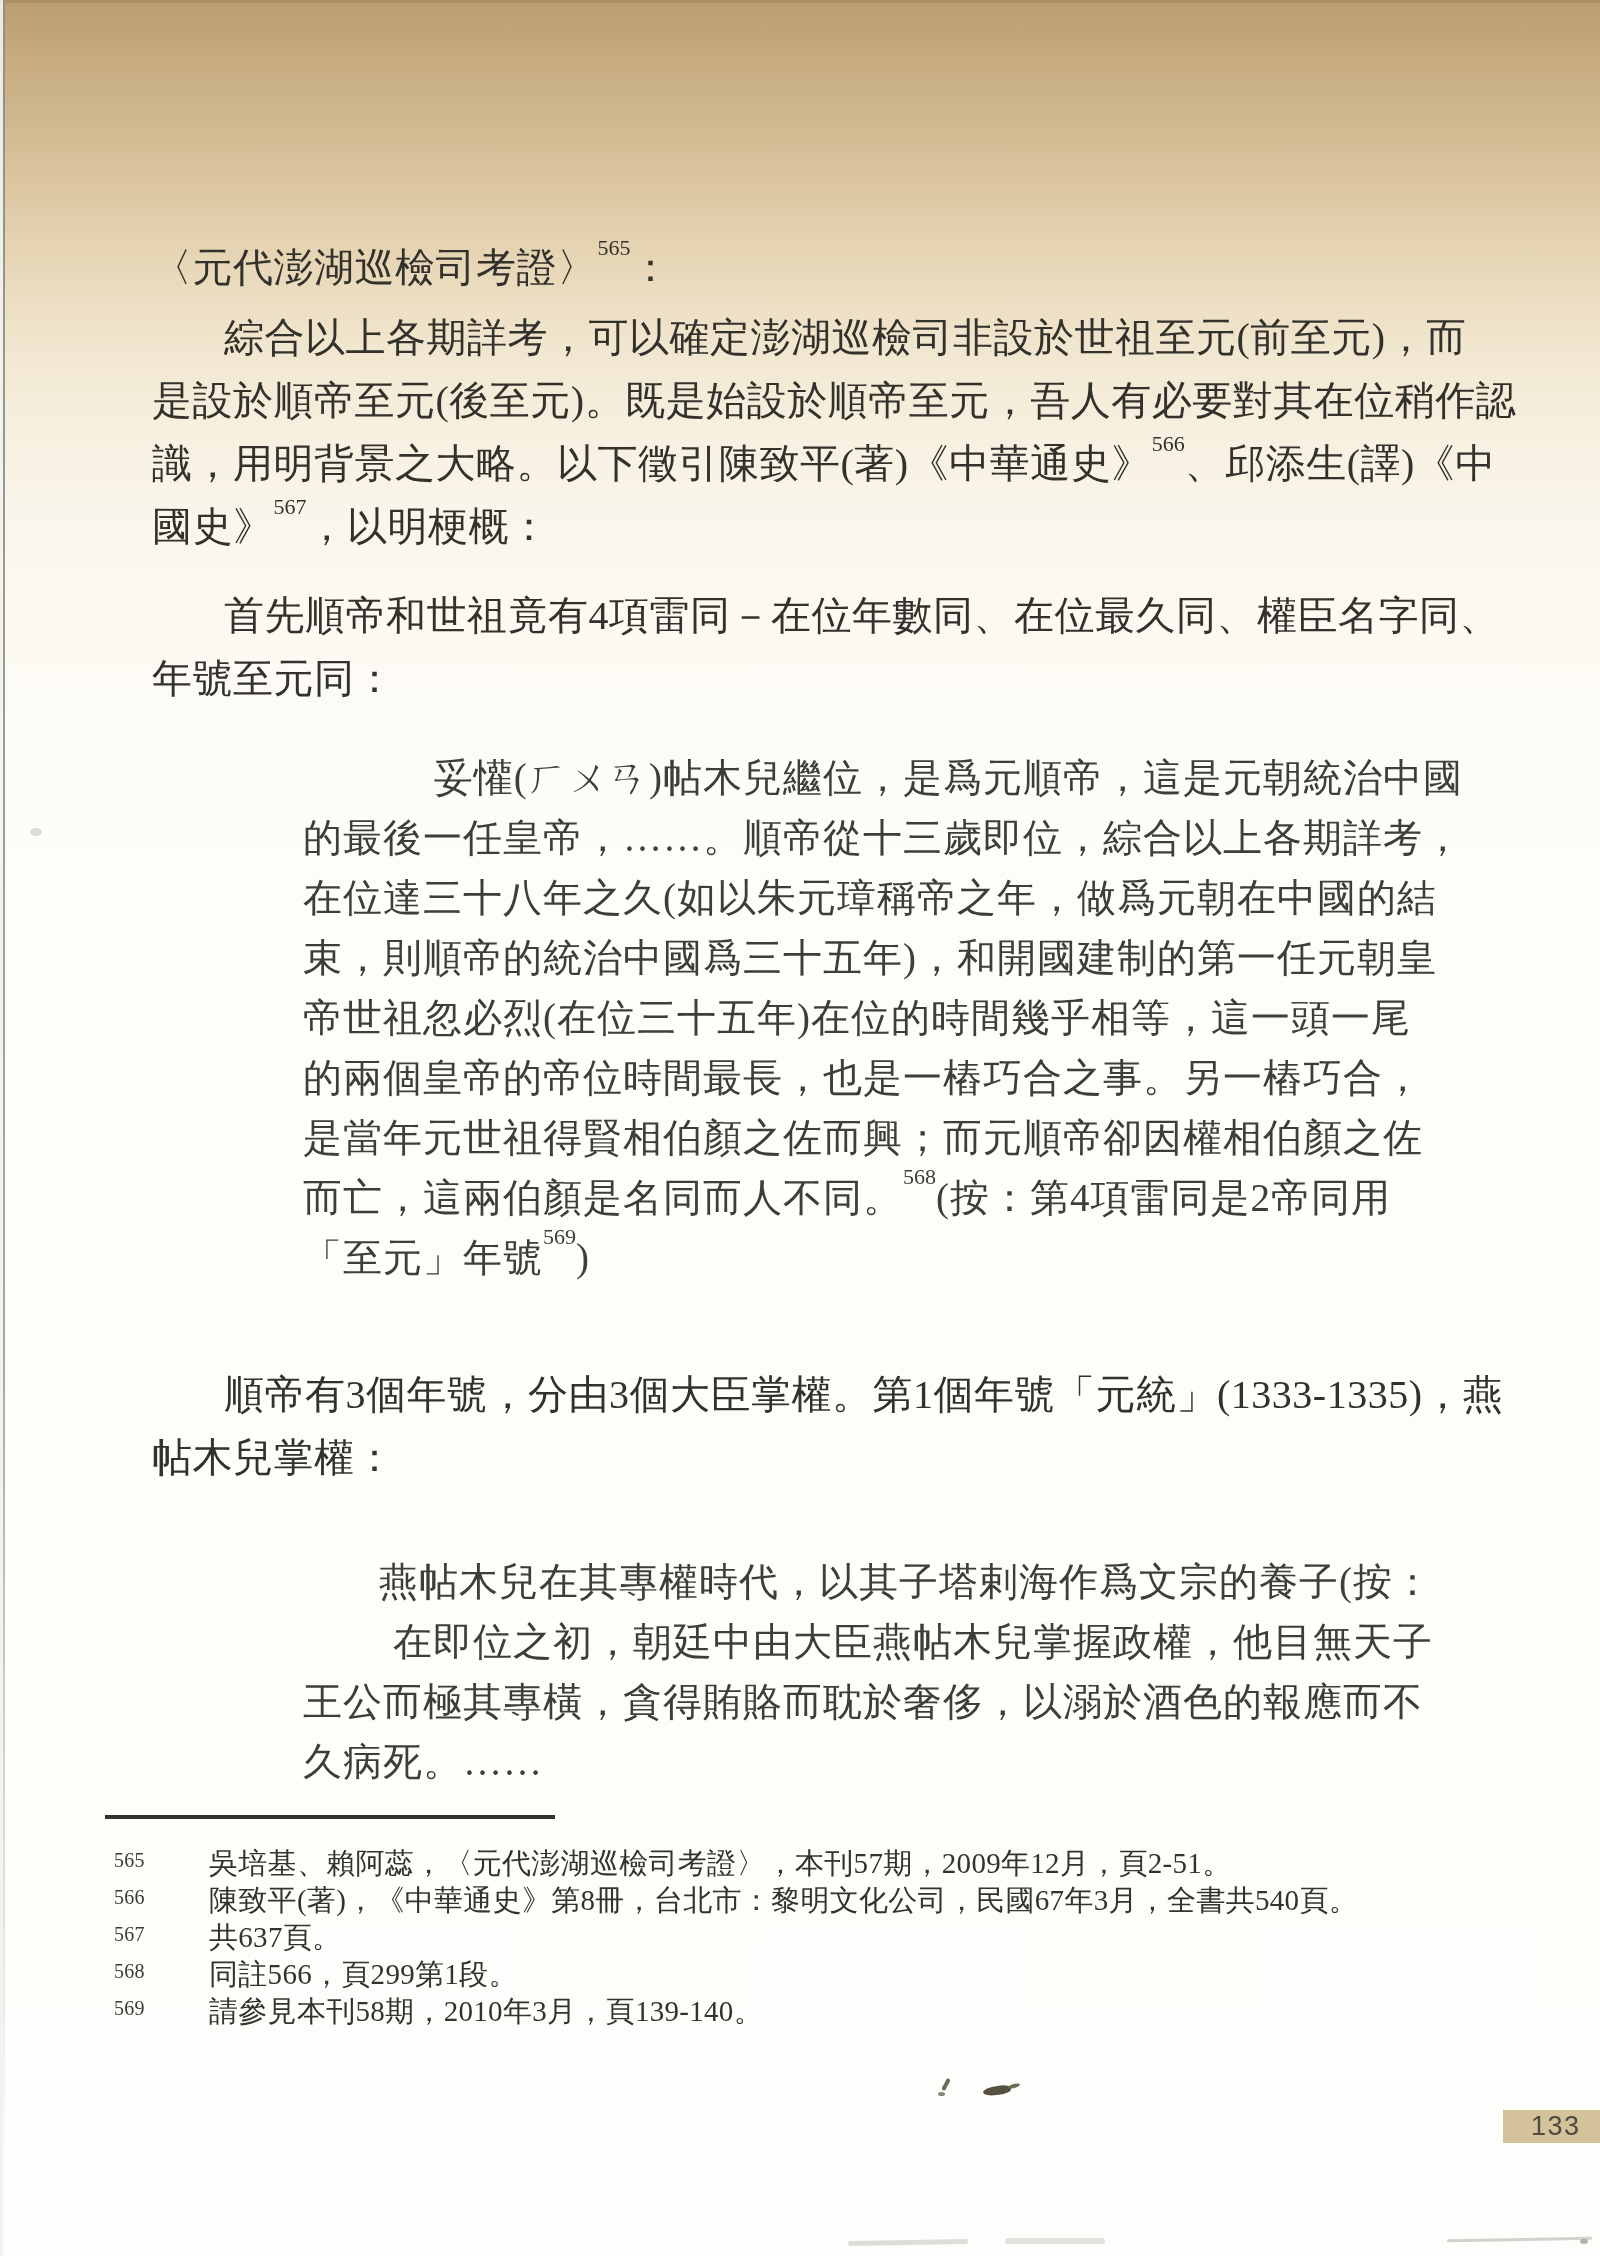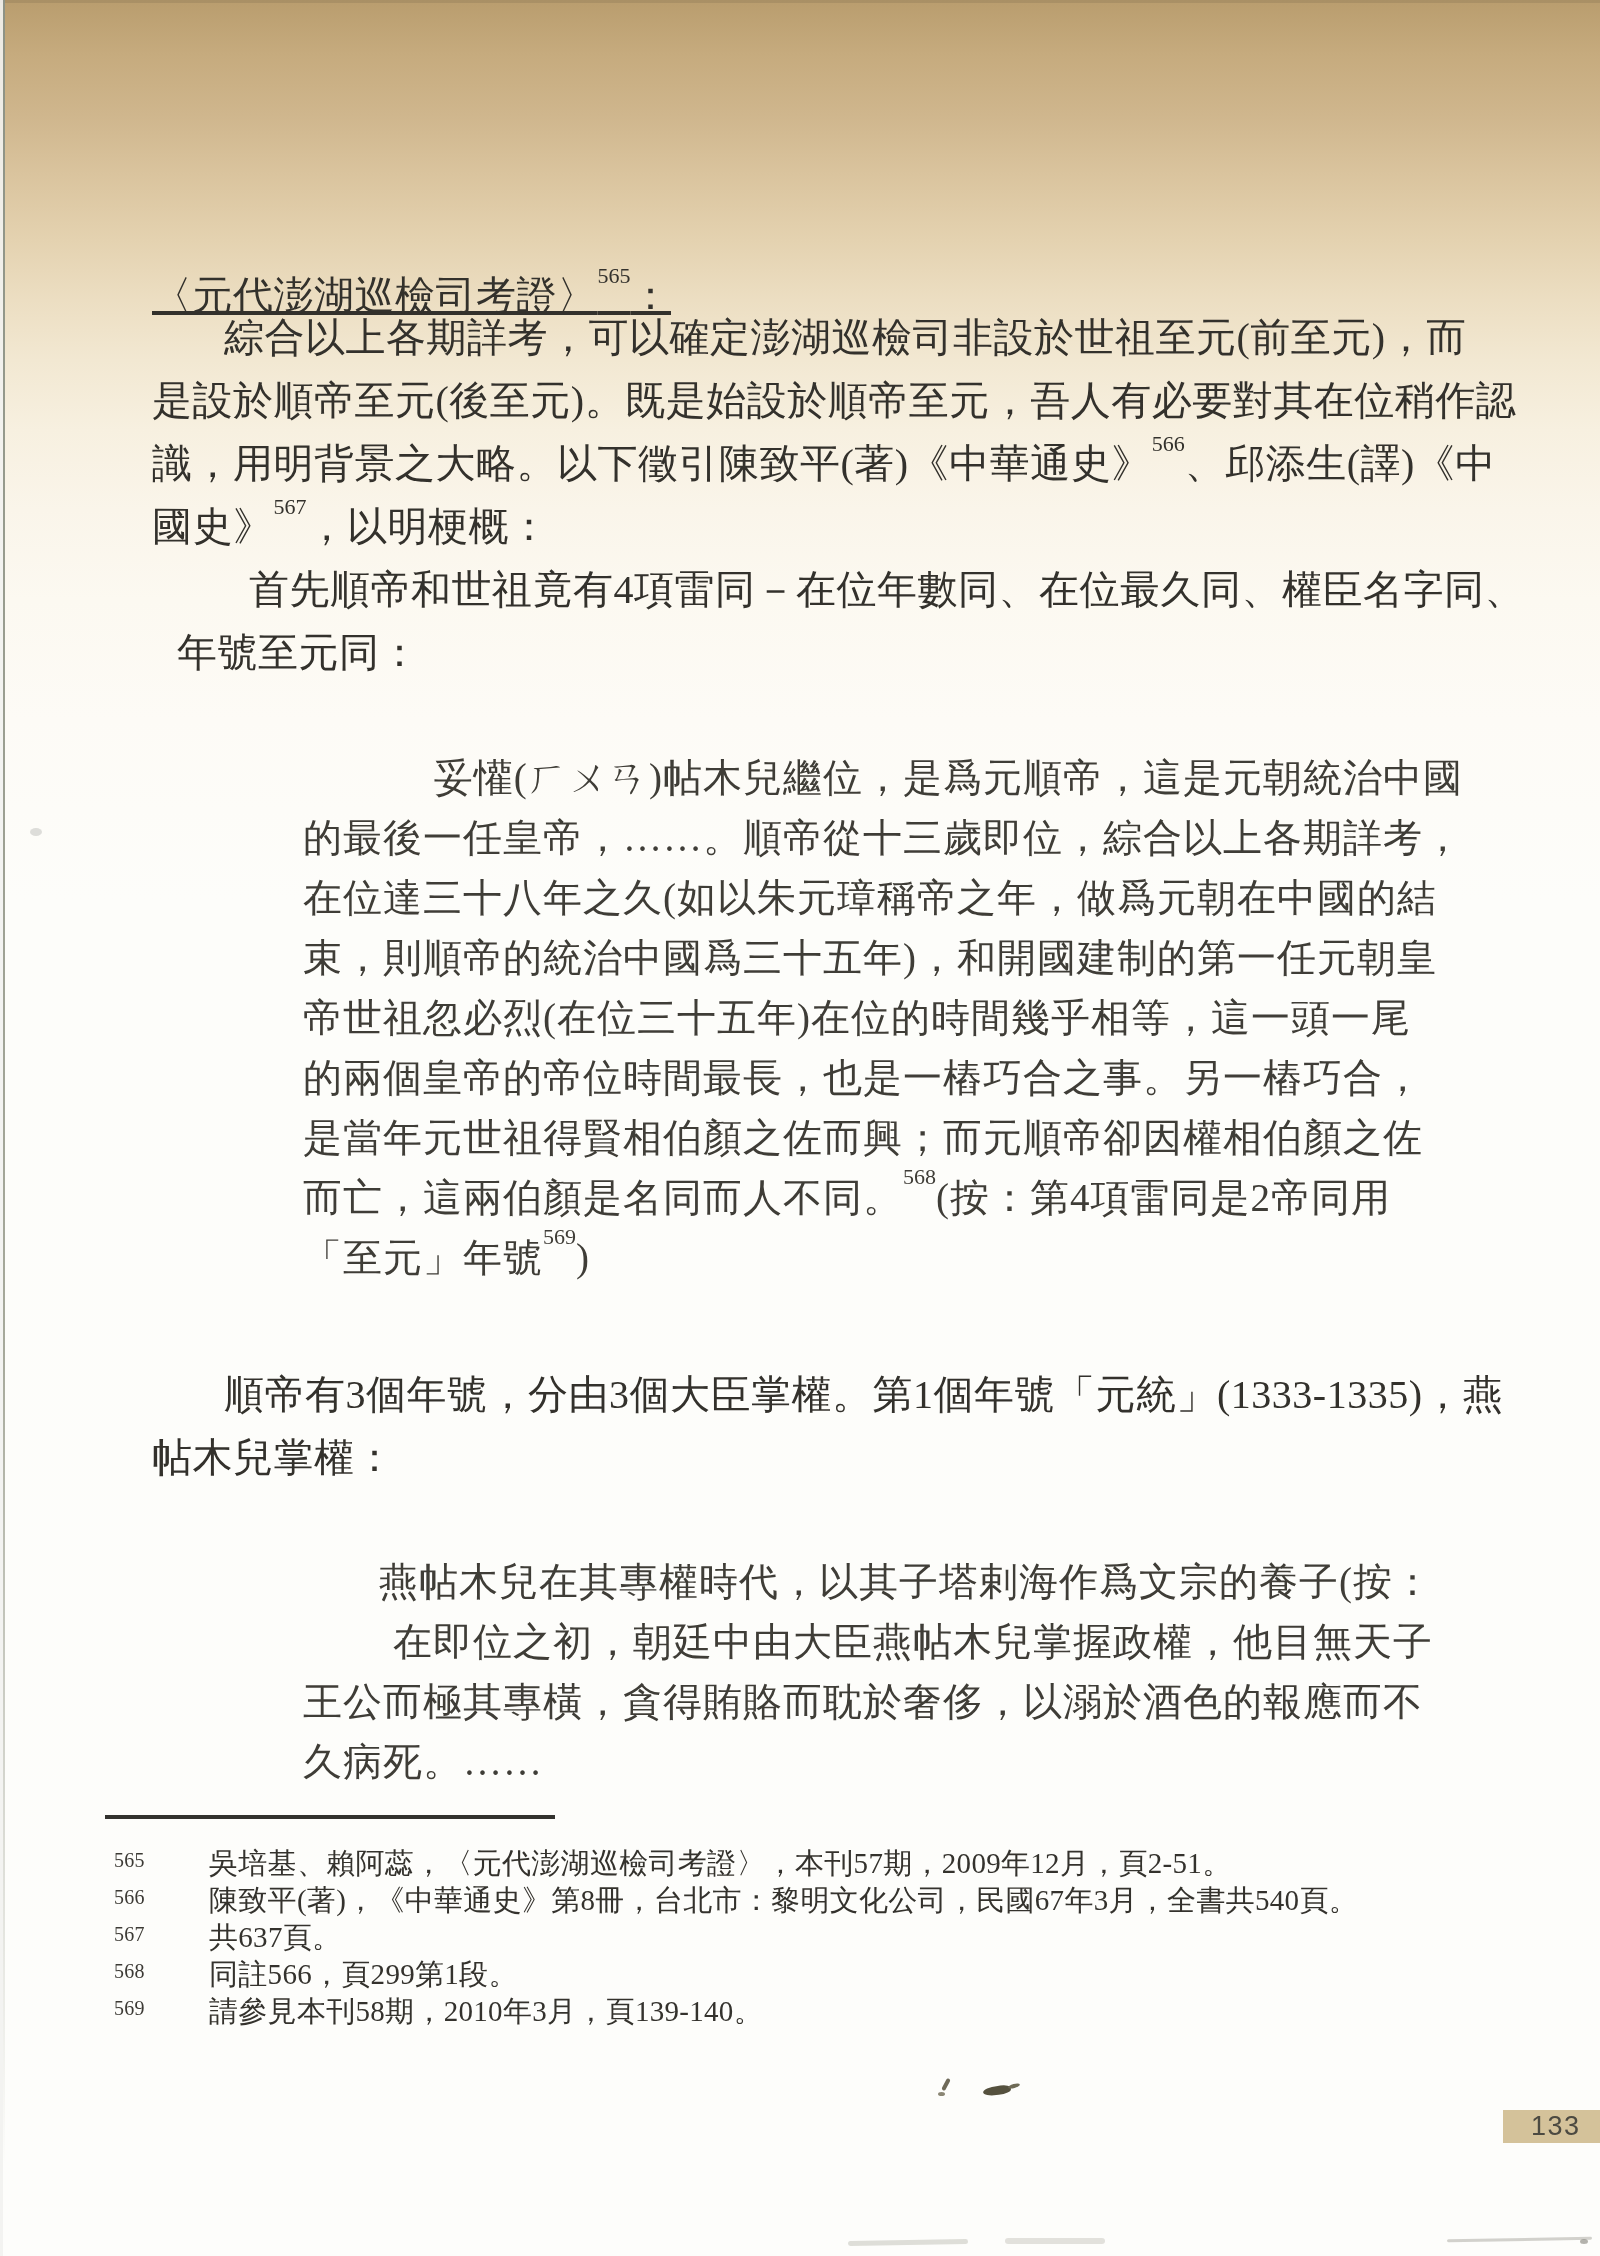--- a/index.html
+++ b/index.html
@@ -12,23 +12,23 @@
       #e4d2b0 240px,#ecdec2 300px,#f2e8d2 360px,#f7f0e0 430px,
       #faf5ea 510px,#fcf9f1 600px,#fdfbf6 720px,#fdfdfa 900px,#fdfdfb 100%);
   }
   .top-band{position:absolute;left:0;top:0;width:100%;height:3px;background:#9c855e;opacity:.55;}
   .edge-white{position:absolute;left:0;top:0;width:3px;height:100%;background:#f2f2ef;opacity:.9;}
   .edge-line{position:absolute;left:3px;top:0;width:2px;height:100%;
     background:linear-gradient(180deg,#8d9285 0%,#a6a99b 60%,rgba(170,173,160,0) 96%);}
   
   .textblock{position:absolute;}
   .body-blk{left:152px;font-size:40px;line-height:63px;letter-spacing:.5px;}
-  .blk-title{top:264px;text-decoration:underline;}
+  .blk-title{top:236px;}
   .blk-p1{top:306px;}
-  .blk-p2{top:558px;margin-left:25px;}
+  .blk-p2{top:584px;}
   .blk-p3{top:1363px;}
   .quote-blk{left:303px;font-size:39px;line-height:60px;letter-spacing:1px;color:#3f3d37;}
   .blk-q1{top:748px;}
   .blk-q2{top:1552px;}
   .tline{white-space:nowrap;}
   .body-blk .findent{text-indent:72px;}
   .quote-blk .findent{text-indent:76px;text-align:right;}
   .blk-title .findent{text-indent:0;}
   sup.fref{font-size:22px;line-height:0;position:relative;top:-12px;letter-spacing:0;}
   .quote-blk sup.fref{top:-13px;}

